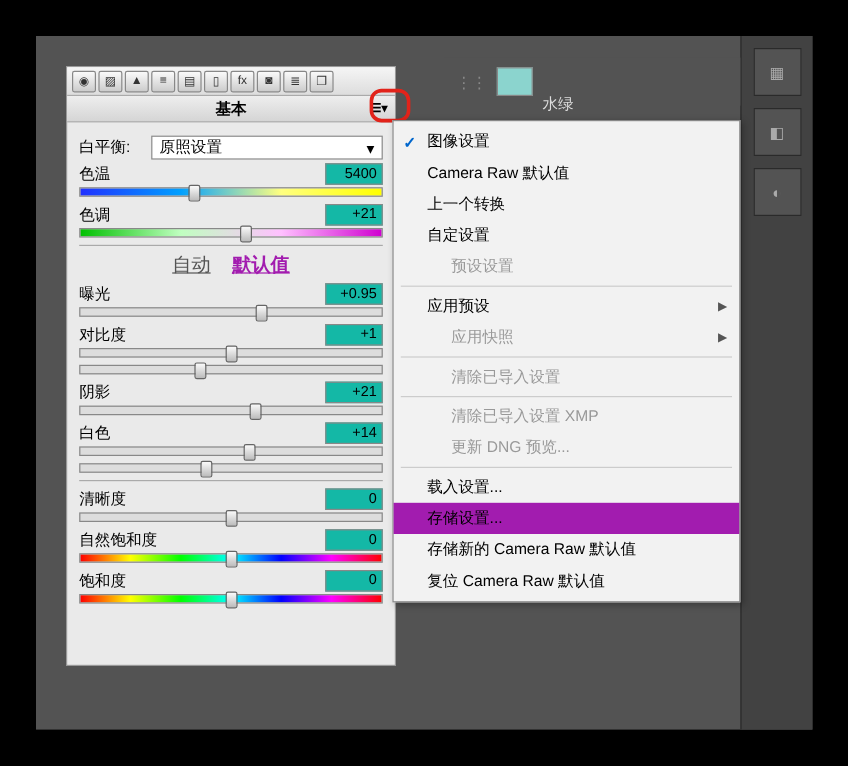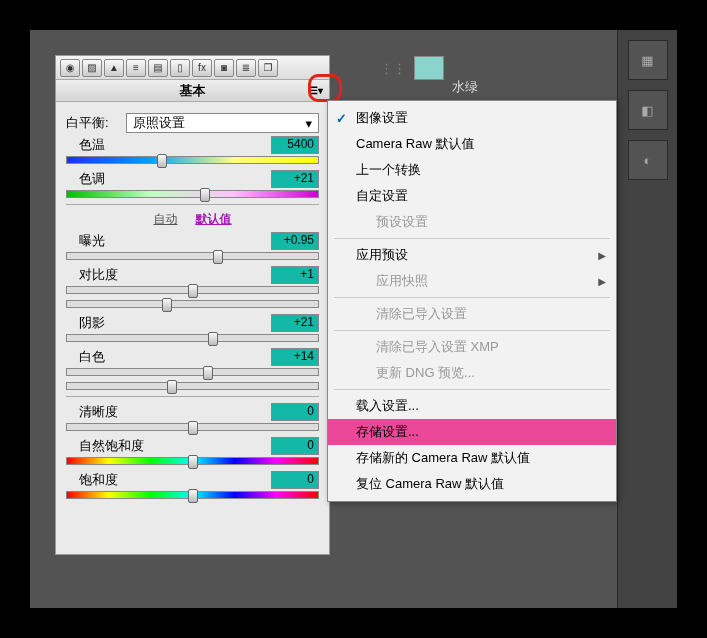--- a/index.html
+++ b/index.html
@@ -14,34 +14,34 @@
 .tab-icons { height: 24px; background: linear-gradient(#f5f5f5,#ddd); border-bottom: 1px solid #aaa; display: flex; align-items: center; padding: 0 4px; gap: 2px; }
 .tab-icon { width: 20px; height: 18px; background: linear-gradient(#fafafa,#ccc); border: 1px solid #888; border-radius: 2px; display: flex; align-items: center; justify-content: center; font-size: 10px; color: #333; }
 .panel-title-row { height: 22px; background: linear-gradient(#eee,#d5d5d5); border-bottom: 1px solid #aaa; display: flex; align-items: center; justify-content: center; position: relative; font-weight: bold; }
 .menu-btn { position: absolute; right: 4px; top: 2px; width: 18px; height: 16px; display: flex; align-items: center; justify-content: center; font-size: 10px; }
 .highlight-circle { position: absolute; left: 308px; top: 74px; width: 34px; height: 28px; border: 3px solid #e2231a; border-radius: 10px; z-index: 5; pointer-events: none; }
 .panel-body { padding: 8px 10px; }
 .row { display: flex; align-items: center; margin: 3px 0; }
 .row-label { width: 60px; }
 .wb-select { flex: 1; height: 20px; background: #fff; border: 1px solid #888; padding: 0 6px; display: flex; align-items: center; justify-content: space-between; }
 .slider-row { margin: 2px 0 6px 0; }
-.slider-head { display: flex; justify-content: space-between; align-items: center; margin-left: 13px; }
+.slider-head { display: flex; justify-content: space-between; align-items: center; }
 .slider-val { width: 48px; height: 18px; background: #14b8a6; border: 1px solid #888; text-align: right; padding: 0 4px; font-size: 12px; }
 .track { height: 8px; border: 1px solid #888; margin-top: 2px; position: relative; background: #ddd; }
 .thumb { position: absolute; top: -3px; width: 10px; height: 14px; background: linear-gradient(#fafafa,#bbb); border: 1px solid #666; border-radius: 2px; transform: translateX(-50%); }
 .track.temp { background: linear-gradient(90deg,#2030ff,#00a0ff,#ffff80,#ffff00); }
 .track.tint { background: linear-gradient(90deg,#00c000,#c0ffc0,#ffc0ff,#d000d0); }
 .track.sat { background: linear-gradient(90deg,#ff0000,#ffff00,#00ff00,#00ffff,#0000ff,#ff00ff,#ff0000); }
 .sep { height: 1px; background: #aaa; margin: 6px 0; }
-.links { display: flex; justify-content: center; gap: 18px; margin: 4px 0; font-size: 12px; }
+.links { display: flex; justify-content: center; gap: 18px; margin: 4px 0; font-size: 16px; }
 .link-auto { color: #555; text-decoration: underline; }
 .link-default { color: #a21caf; text-decoration: underline; font-weight: bold; }
 .menu { position: absolute; left: 327px; top: 100px; width: 290px; background: #f2f2f2; border: 1px solid #888; box-shadow: 2px 2px 6px rgba(0,0,0,.3); padding: 4px 0; z-index: 10; }
 .menu-item { height: 26px; display: flex; align-items: center; padding: 0 10px 0 28px; position: relative; }
-.menu-item.hl { background: #ec4899; }
+.menu-item.hl { background: #a21caf; }
 .menu-item.disabled { color: #999; margin-left: 20px; }
 .menu-sep { height: 1px; background: #ccc; margin: 3px 6px; }
 .menu-check { position: absolute; left: 8px; color: #0066cc; font-weight: bold; }
 .menu-arrow { margin-left: auto; font-size: 10px; color: #555; }
 </style>
 </head>
 <body>
 
 <div class="app-bg"></div>
 <div class="right-bar">

